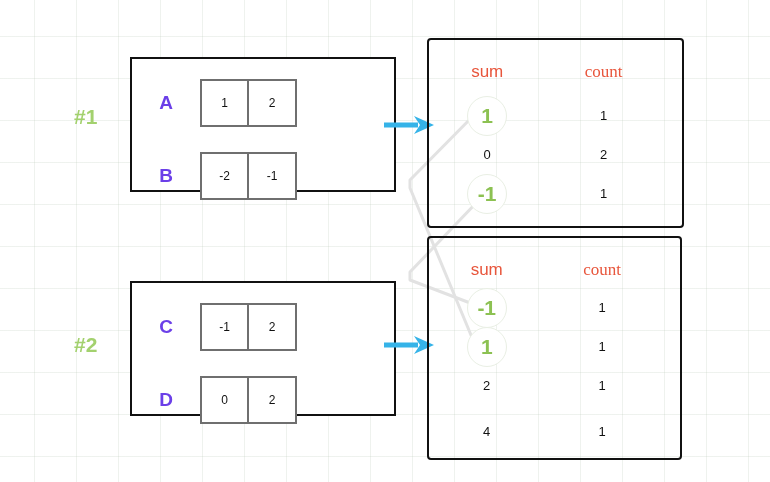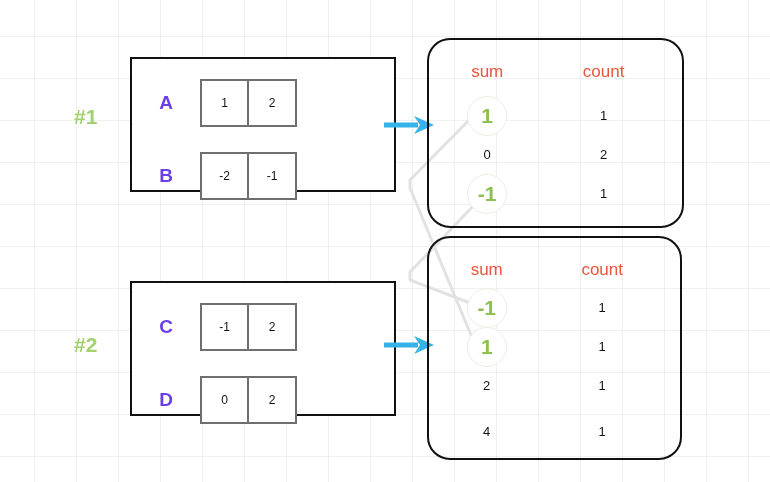--- a/index.html
+++ b/index.html
@@ -82,41 +82,41 @@
     font-size: 12px;
     color: #111111;
     background: #ffffff;
   }
   .cell + .cell { border-left-width: 1px; margin-left: -1px; }
 
   
   .result-box {
     position: absolute;
     border: 2px solid #111111;
-    border-radius: 23px;
+    border-radius: 4px;
     background: transparent;
     box-sizing: border-box;
   }
   #result-box-1 { left: 427px; top: 38px;  width: 257px; height: 190px; }
   #result-box-2 { left: 427px; top: 236px; width: 255px; height: 224px; }
 
   .result-header {
     position: absolute;
     top: 22px;
     width: 100%;
     display: flex;
     pointer-events: none;
   }
   .result-header .col {
     font-size: 17px;
     color: #e8563c;
     text-align: center;
   }
   .col-sum   { width: 46%; }
-  .col-count { width: 46%; }
+  .col-count { width: 46%; font-family: Liberation Serif, serif; }
 
   .result-rows {
     position: absolute;
     left: 0;
     width: 100%;
   }
   #result-box-1 .result-rows { top: 56px; }
   #result-box-2 .result-rows { top: 50px; }
 
   .result-row {

